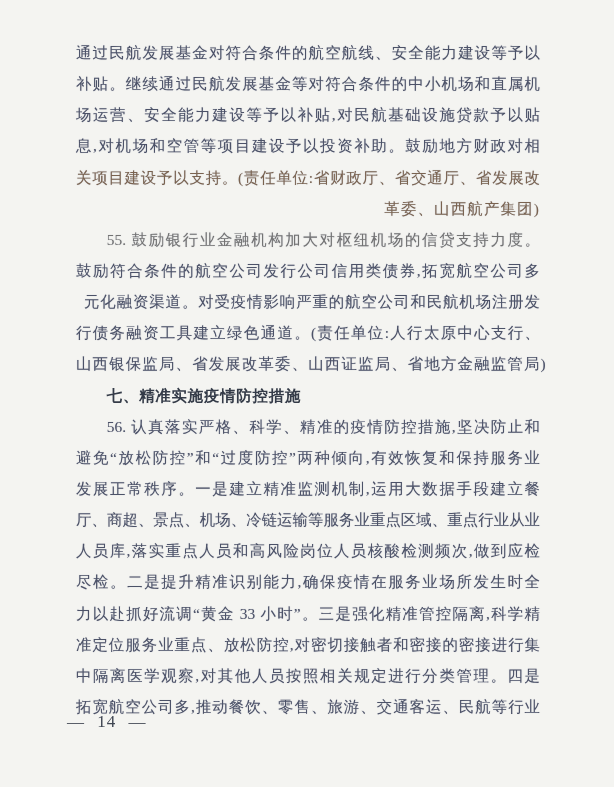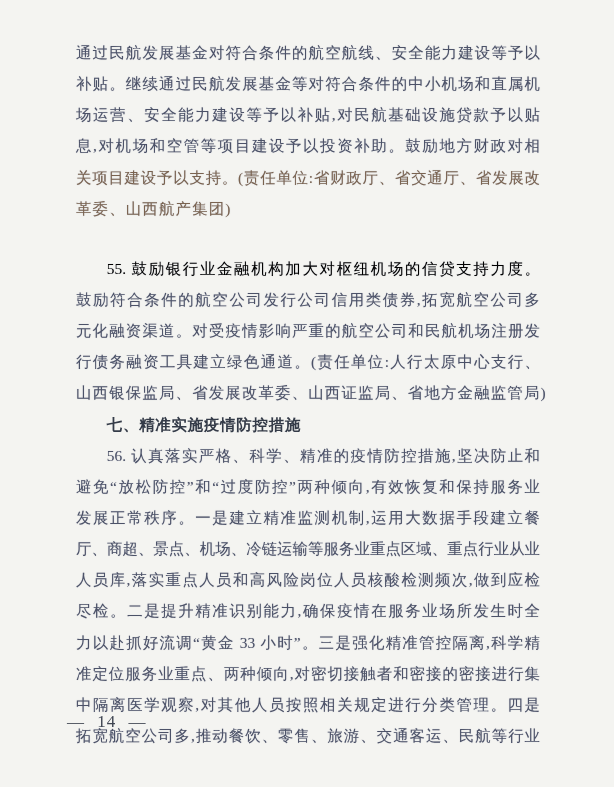--- a/index.html
+++ b/index.html
@@ -71,32 +71,32 @@
 </head>
 <body style="background: rgb(244, 244, 241);">
 
 <div class="page" style="background: rgb(244, 244, 241);">
   <main class="doc" id="doc-body">
       <div class="line fill" style="color: rgb(76, 82, 104);">通过民航发展基金对符合条件的航空航线、安全能力建设等予以</div>
       <div class="line fill" style="color: rgb(76, 82, 104);">补贴。继续通过民航发展基金等对符合条件的中小机场和直属机</div>
       <div class="line fill" style="color: rgb(76, 82, 104);">场运营、安全能力建设等予以补贴,对民航基础设施贷款予以贴</div>
       <div class="line fill" style="color: rgb(76, 82, 104);">息,对机场和空管等项目建设予以投资补助。鼓励地方财政对相</div>
       <div class="line fill" style="color: rgb(122, 99, 80);">关项目建设予以支持。(责任单位:省财政厅、省交通厅、省发展改</div>
-      <div class="line end" style="color: rgb(122, 99, 80);">革委、山西航产集团)</div>
-      <div class="line fill-indent" style="color: #000000; margin-top: 29px;">55. 鼓励银行业金融机构加大对枢纽机场的信贷支持力度。</div>
+      <div class="line end" style="color: rgb(122, 99, 80); text-align: right;">革委、山西航产集团)</div>
+      <div class="line fill-indent" style="color: #737373;">55. 鼓励银行业金融机构加大对枢纽机场的信贷支持力度。</div>
       <div class="line fill" style="color: rgb(76, 82, 104);">鼓励符合条件的航空公司发行公司信用类债券,拓宽航空公司多</div>
-      <div class="line fill" style="color: rgb(76, 82, 104);">元化融资渠道。对受疫情影响严重的航空公司和民航机场注册发</div>
+      <div class="line fill" style="color: rgb(76, 82, 104); margin-left: 8px;">元化融资渠道。对受疫情影响严重的航空公司和民航机场注册发</div>
       <div class="line fill" style="color: rgb(76, 82, 104);">行债务融资工具建立绿色通道。(责任单位:人行太原中心支行、</div>
       <div class="line end" style="color: rgb(76, 82, 104);">山西银保监局、省发展改革委、山西证监局、省地方金融监管局)</div>
       <div class="line heading" style="color: rgb(52, 59, 72);">七、精准实施疫情防控措施</div>
       <div class="line fill-indent" style="color: rgb(76, 82, 104);">56. 认真落实严格、科学、精准的疫情防控措施,坚决防止和</div>
       <div class="line fill" style="color: rgb(76, 82, 104);">避免“放松防控”和“过度防控”两种倾向,有效恢复和保持服务业</div>
       <div class="line fill" style="color: rgb(76, 82, 104);">发展正常秩序。一是建立精准监测机制,运用大数据手段建立餐</div>
       <div class="line fill" style="color: rgb(76, 82, 104);">厅、商超、景点、机场、冷链运输等服务业重点区域、重点行业从业</div>
       <div class="line fill" style="color: rgb(76, 82, 104);">人员库,落实重点人员和高风险岗位人员核酸检测频次,做到应检</div>
       <div class="line fill" style="color: rgb(76, 82, 104);">尽检。二是提升精准识别能力,确保疫情在服务业场所发生时全</div>
       <div class="line fill" style="color: rgb(76, 82, 104);">力以赴抓好流调“黄金 33 小时”。三是强化精准管控隔离,科学精</div>
-      <div class="line fill" style="color: rgb(76, 82, 104);">准定位服务业重点、两种倾向,对密切接触者和密接的密接进行集</div>
+      <div class="line fill" style="color: rgb(76, 82, 104);">准定位服务业重点、放松防控,对密切接触者和密接的密接进行集</div>
       <div class="line fill" style="color: rgb(76, 82, 104);">中隔离医学观察,对其他人员按照相关规定进行分类管理。四是</div>
       <div class="line fill" style="color: rgb(76, 82, 104);">拓宽航空公司多,推动餐饮、零售、旅游、交通客运、民航等行业</div>
     </main>
   <div class="footer" style="color: rgb(63, 69, 82);">— 14 —</div>
 </div>
 
 </body></html>

